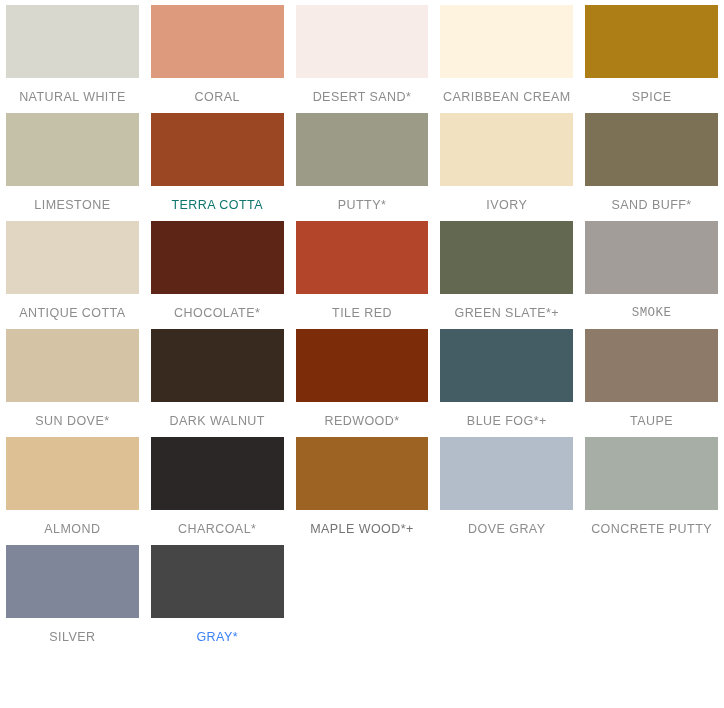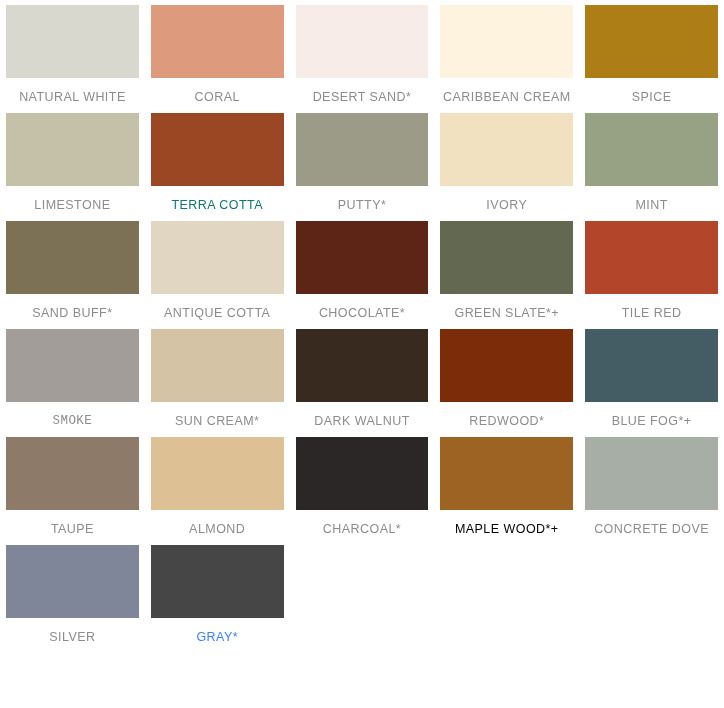--- a/index.html
+++ b/index.html
@@ -79,50 +79,46 @@
     </div>
     <div class="swatch-cell">
       <div class="swatch-chip" style="background-color: rgb(155, 155, 135);"></div>
       <div class="swatch-label" style="color: rgb(140, 140, 140);">PUTTY*</div>
     </div>
     <div class="swatch-cell">
       <div class="swatch-chip" style="background-color: rgb(242, 225, 192);"></div>
       <div class="swatch-label" style="color: rgb(140, 140, 140);">IVORY</div>
     </div>
     <div class="swatch-cell">
-      <div class="swatch-chip" style="background-color: rgb(150, 162, 131);"></div>
-      <div class="swatch-label" style="color: rgb(140, 140, 140);">MINT</div>
-    </div>
-    <div class="swatch-cell">
       <div class="swatch-chip" style="background-color: rgb(124, 113, 84);"></div>
       <div class="swatch-label" style="color: rgb(140, 140, 140);">SAND BUFF*</div>
     </div>
     <div class="swatch-cell">
       <div class="swatch-chip" style="background-color: rgb(224, 214, 193);"></div>
       <div class="swatch-label" style="color: rgb(140, 140, 140);">ANTIQUE COTTA</div>
     </div>
     <div class="swatch-cell">
       <div class="swatch-chip" style="background-color: rgb(92, 37, 21);"></div>
       <div class="swatch-label" style="color: rgb(140, 140, 140);">CHOCOLATE*</div>
     </div>
     <div class="swatch-cell">
+      <div class="swatch-chip" style="background-color: rgb(178, 69, 42);"></div>
+      <div class="swatch-label" style="color: rgb(140, 140, 140);">TILE RED</div>
+    </div>
+    <div class="swatch-cell">
       <div class="swatch-chip" style="background-color: rgb(99, 105, 80);"></div>
       <div class="swatch-label" style="color: rgb(140, 140, 140);">GREEN SLATE*+</div>
-    </div>
-    <div class="swatch-cell">
-      <div class="swatch-chip" style="background-color: rgb(178, 69, 42);"></div>
-      <div class="swatch-label" style="color: rgb(140, 140, 140);">TILE RED</div>
     </div>
     <div class="swatch-cell">
       <div class="swatch-chip" style="background-color: rgb(162, 157, 152);"></div>
       <div class="swatch-label" style="color: rgb(140, 140, 140); font-family: Liberation Mono, monospace;">SMOKE</div>
     </div>
     <div class="swatch-cell">
       <div class="swatch-chip" style="background-color: rgb(212, 195, 165);"></div>
-      <div class="swatch-label" style="color: rgb(140, 140, 140);">SUN CREAM*</div>
+      <div class="swatch-label" style="color: rgb(140, 140, 140);">SUN DOVE*</div>
     </div>
     <div class="swatch-cell">
       <div class="swatch-chip" style="background-color: rgb(56, 42, 31);"></div>
       <div class="swatch-label" style="color: rgb(140, 140, 140);">DARK WALNUT</div>
     </div>
     <div class="swatch-cell">
       <div class="swatch-chip" style="background-color: rgb(124, 44, 9);"></div>
       <div class="swatch-label" style="color: rgb(140, 140, 140);">REDWOOD*</div>
     </div>
     <div class="swatch-cell">
@@ -136,25 +132,29 @@
     <div class="swatch-cell">
       <div class="swatch-chip" style="background-color: rgb(221, 193, 148);"></div>
       <div class="swatch-label" style="color: rgb(140, 140, 140);">ALMOND</div>
     </div>
     <div class="swatch-cell">
       <div class="swatch-chip" style="background-color: rgb(43, 39, 39);"></div>
       <div class="swatch-label" style="color: rgb(140, 140, 140);">CHARCOAL*</div>
     </div>
     <div class="swatch-cell">
       <div class="swatch-chip" style="background-color: rgb(156, 99, 34);"></div>
-      <div class="swatch-label" style="color: #000000;">MAPLE WOOD*+</div>
+      <div class="swatch-label" style="color: #737373;">MAPLE WOOD*+</div>
+    </div>
+    <div class="swatch-cell">
+      <div class="swatch-chip" style="background-color: rgb(179, 189, 201);"></div>
+      <div class="swatch-label" style="color: rgb(140, 140, 140);">DOVE GRAY</div>
     </div>
     <div class="swatch-cell">
       <div class="swatch-chip" style="background-color: rgb(166, 174, 166);"></div>
-      <div class="swatch-label" style="color: rgb(140, 140, 140);">CONCRETE DOVE</div>
+      <div class="swatch-label" style="color: rgb(140, 140, 140);">CONCRETE PUTTY</div>
     </div>
     <div class="swatch-cell">
       <div class="swatch-chip" style="background-color: rgb(128, 134, 154);"></div>
       <div class="swatch-label" style="color: rgb(140, 140, 140);">SILVER</div>
     </div>
     <div class="swatch-cell">
       <div class="swatch-chip" style="background-color: rgb(70, 70, 70);"></div>
       <div class="swatch-label" style="color: #3b82f6;">GRAY*</div>
     </div>
   </div>

